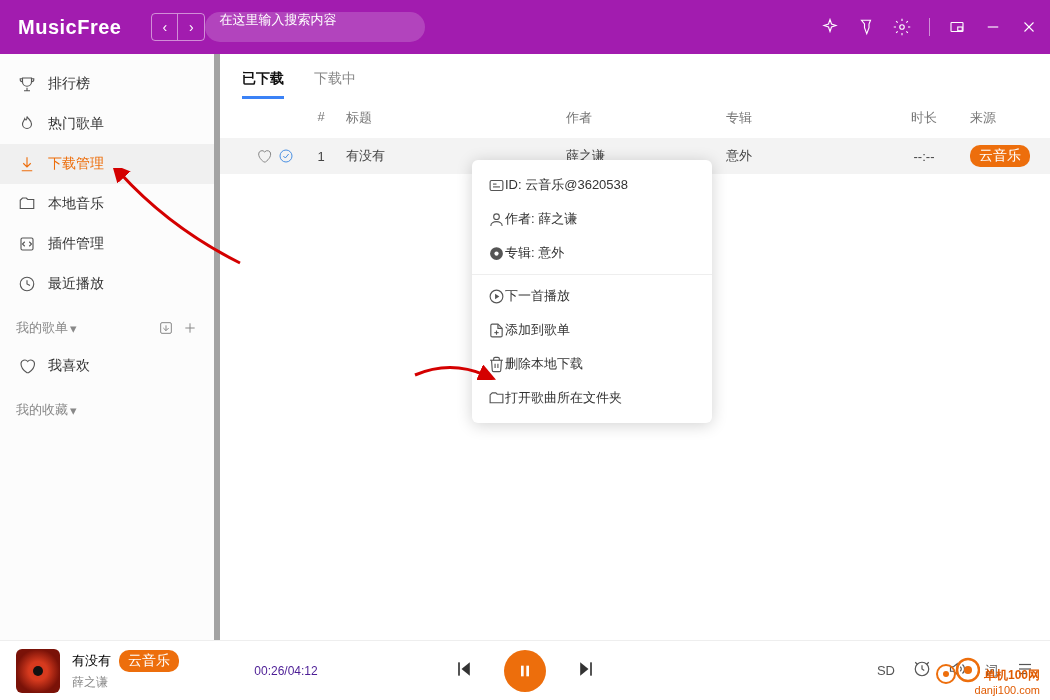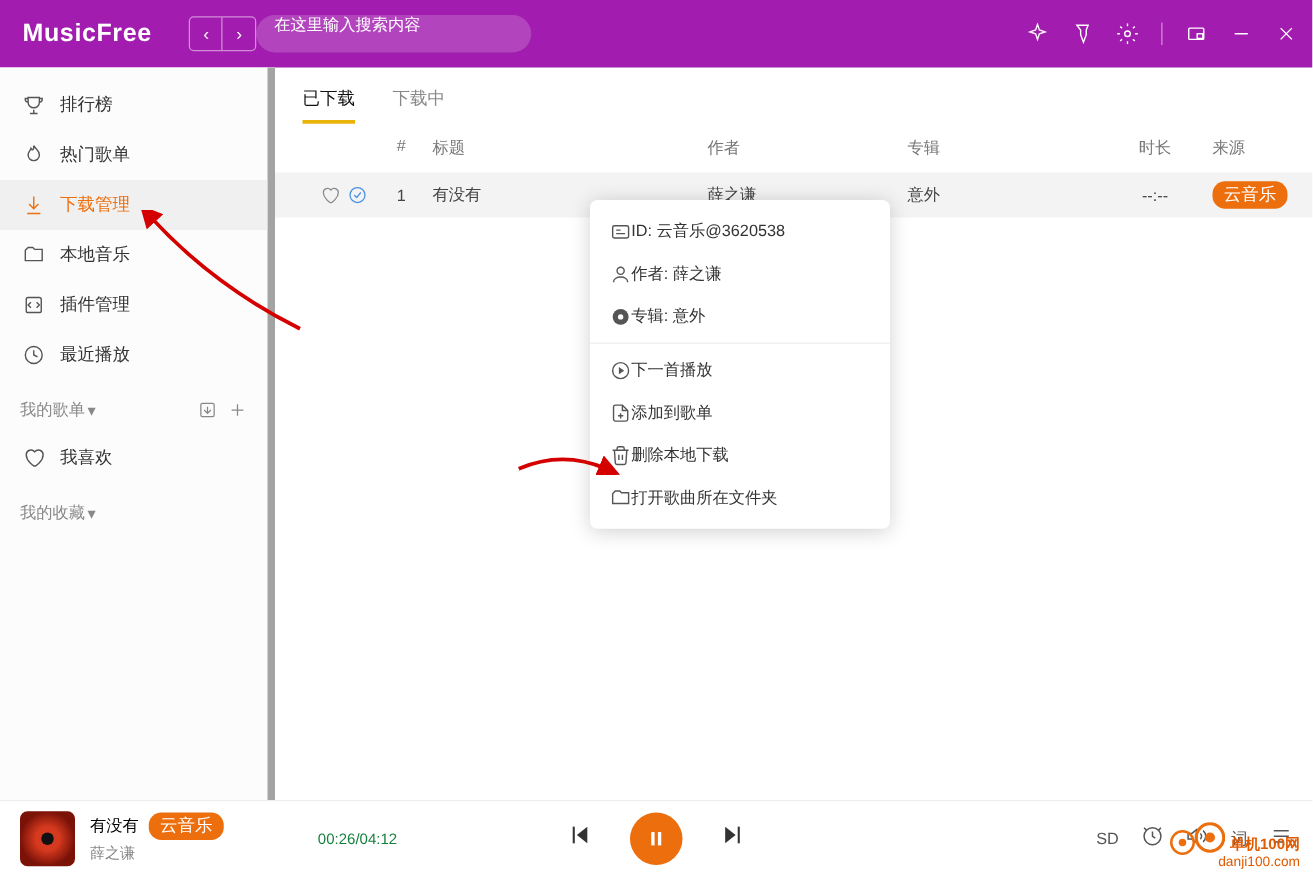--- a/index.html
+++ b/index.html
@@ -24,21 +24,21 @@
 .sitem.active{background:#f0f0f0;color:#ed6e0c}
 .sitem svg{width:18px;height:18px;stroke:#555;fill:none;stroke-width:1.5}
 .sitem.active svg{stroke:#ed6e0c}
 .ssec{height:36px;display:flex;align-items:center;padding:0 16px;color:#888;font-size:13px;margin-top:6px}
 .ssec .chev{margin-left:2px}
 .ssec .sp{flex:1}
 .ssec svg{width:16px;height:16px;stroke:#888;fill:none;stroke-width:1.5}
 .main{flex:1;display:flex;flex-direction:column}
 .tabs{display:flex;gap:30px;padding:16px 22px 0;font-size:14px}
 .tab{padding-bottom:8px;color:#888;cursor:default}
-.tab.active{color:#111;border-bottom:3px solid #eab308;font-weight:400}
+.tab.active{color:#111;border-bottom:3px solid #3b82f6;font-weight:700}
 .thead{display:flex;padding:10px 0;font-size:13px;color:#777;border-bottom:1px solid transparent}
 .col-fav{width:86px;text-align:right;padding-right:12px}
 .col-idx{width:30px;text-align:center}
 .col-title{width:230px;padding-left:10px}
 .col-artist{width:160px}
 .col-album{width:158px}
 .col-dur{width:80px;text-align:center}
 .col-src{flex:1;padding-left:6px}
 .trow{display:flex;align-items:center;height:36px;font-size:13px;color:#444;background:#f3f3f3}
 .trow .col-fav{display:flex;justify-content:flex-end;gap:6px;align-items:center}
@@ -47,21 +47,21 @@
 .ctxmenu{position:absolute;left:472px;top:160px;width:240px;background:#fff;border-radius:6px;box-shadow:0 2px 16px rgba(0,0,0,.18);padding:8px 0;font-size:13px}
 .citem{height:34px;display:flex;align-items:center;padding:0 16px;color:#333;cursor:default}
 .citem svg{width:17px;height:17px;stroke:#555;fill:none;stroke-width:1.6}
 .csep{height:1px;background:#eee;margin:4px 0}
 .player{position:absolute;bottom:0;left:0;right:0;height:60px;background:#fff;border-top:1px solid #eee;display:flex;align-items:center;padding:0 16px}
 .pcover{width:44px;height:44px;border-radius:6px;background:radial-gradient(circle,#d63a1e 30%,#7a1208 70%);display:flex;align-items:center;justify-content:center}
 .pcover::after{content:"";width:10px;height:10px;border-radius:50%;background:#111}
 .pinfo{margin-left:12px;min-width:140px}
 .ptitle{display:flex;align-items:center;gap:8px;font-size:13px}
 .partist{font-size:12px;color:#888;margin-top:2px}
-.ptime{font-size:12px;color:#15803d;margin-left:auto;margin-right:auto}
+.ptime{font-size:12px;color:#4c1d95;margin-left:auto;margin-right:auto}
 .pinfo-wrap{display:flex;align-items:center;width:300px}
 .pctrls{position:absolute;left:50%;transform:translateX(-50%);display:flex;align-items:center;gap:30px}
 .pctrls svg{width:20px;height:20px;fill:#333}
 .playbtn{width:42px;height:42px;border-radius:50%;background:#ed6e0c;display:flex;align-items:center;justify-content:center}
 .playbtn svg{fill:#fff;width:16px}
 .pright{margin-left:auto;display:flex;align-items:center;gap:18px;color:#555;font-size:13px}
 .pright svg{width:18px;height:18px;stroke:#555;fill:none;stroke-width:1.6}
 .arrow1{position:absolute;left:110px;top:168px;width:140px;height:100px;pointer-events:none}
 .arrow2{position:absolute;left:410px;top:320px;width:90px;height:60px;pointer-events:none}
 .watermark{position:absolute;right:10px;bottom:4px;text-align:right;font-size:11px;pointer-events:none}

